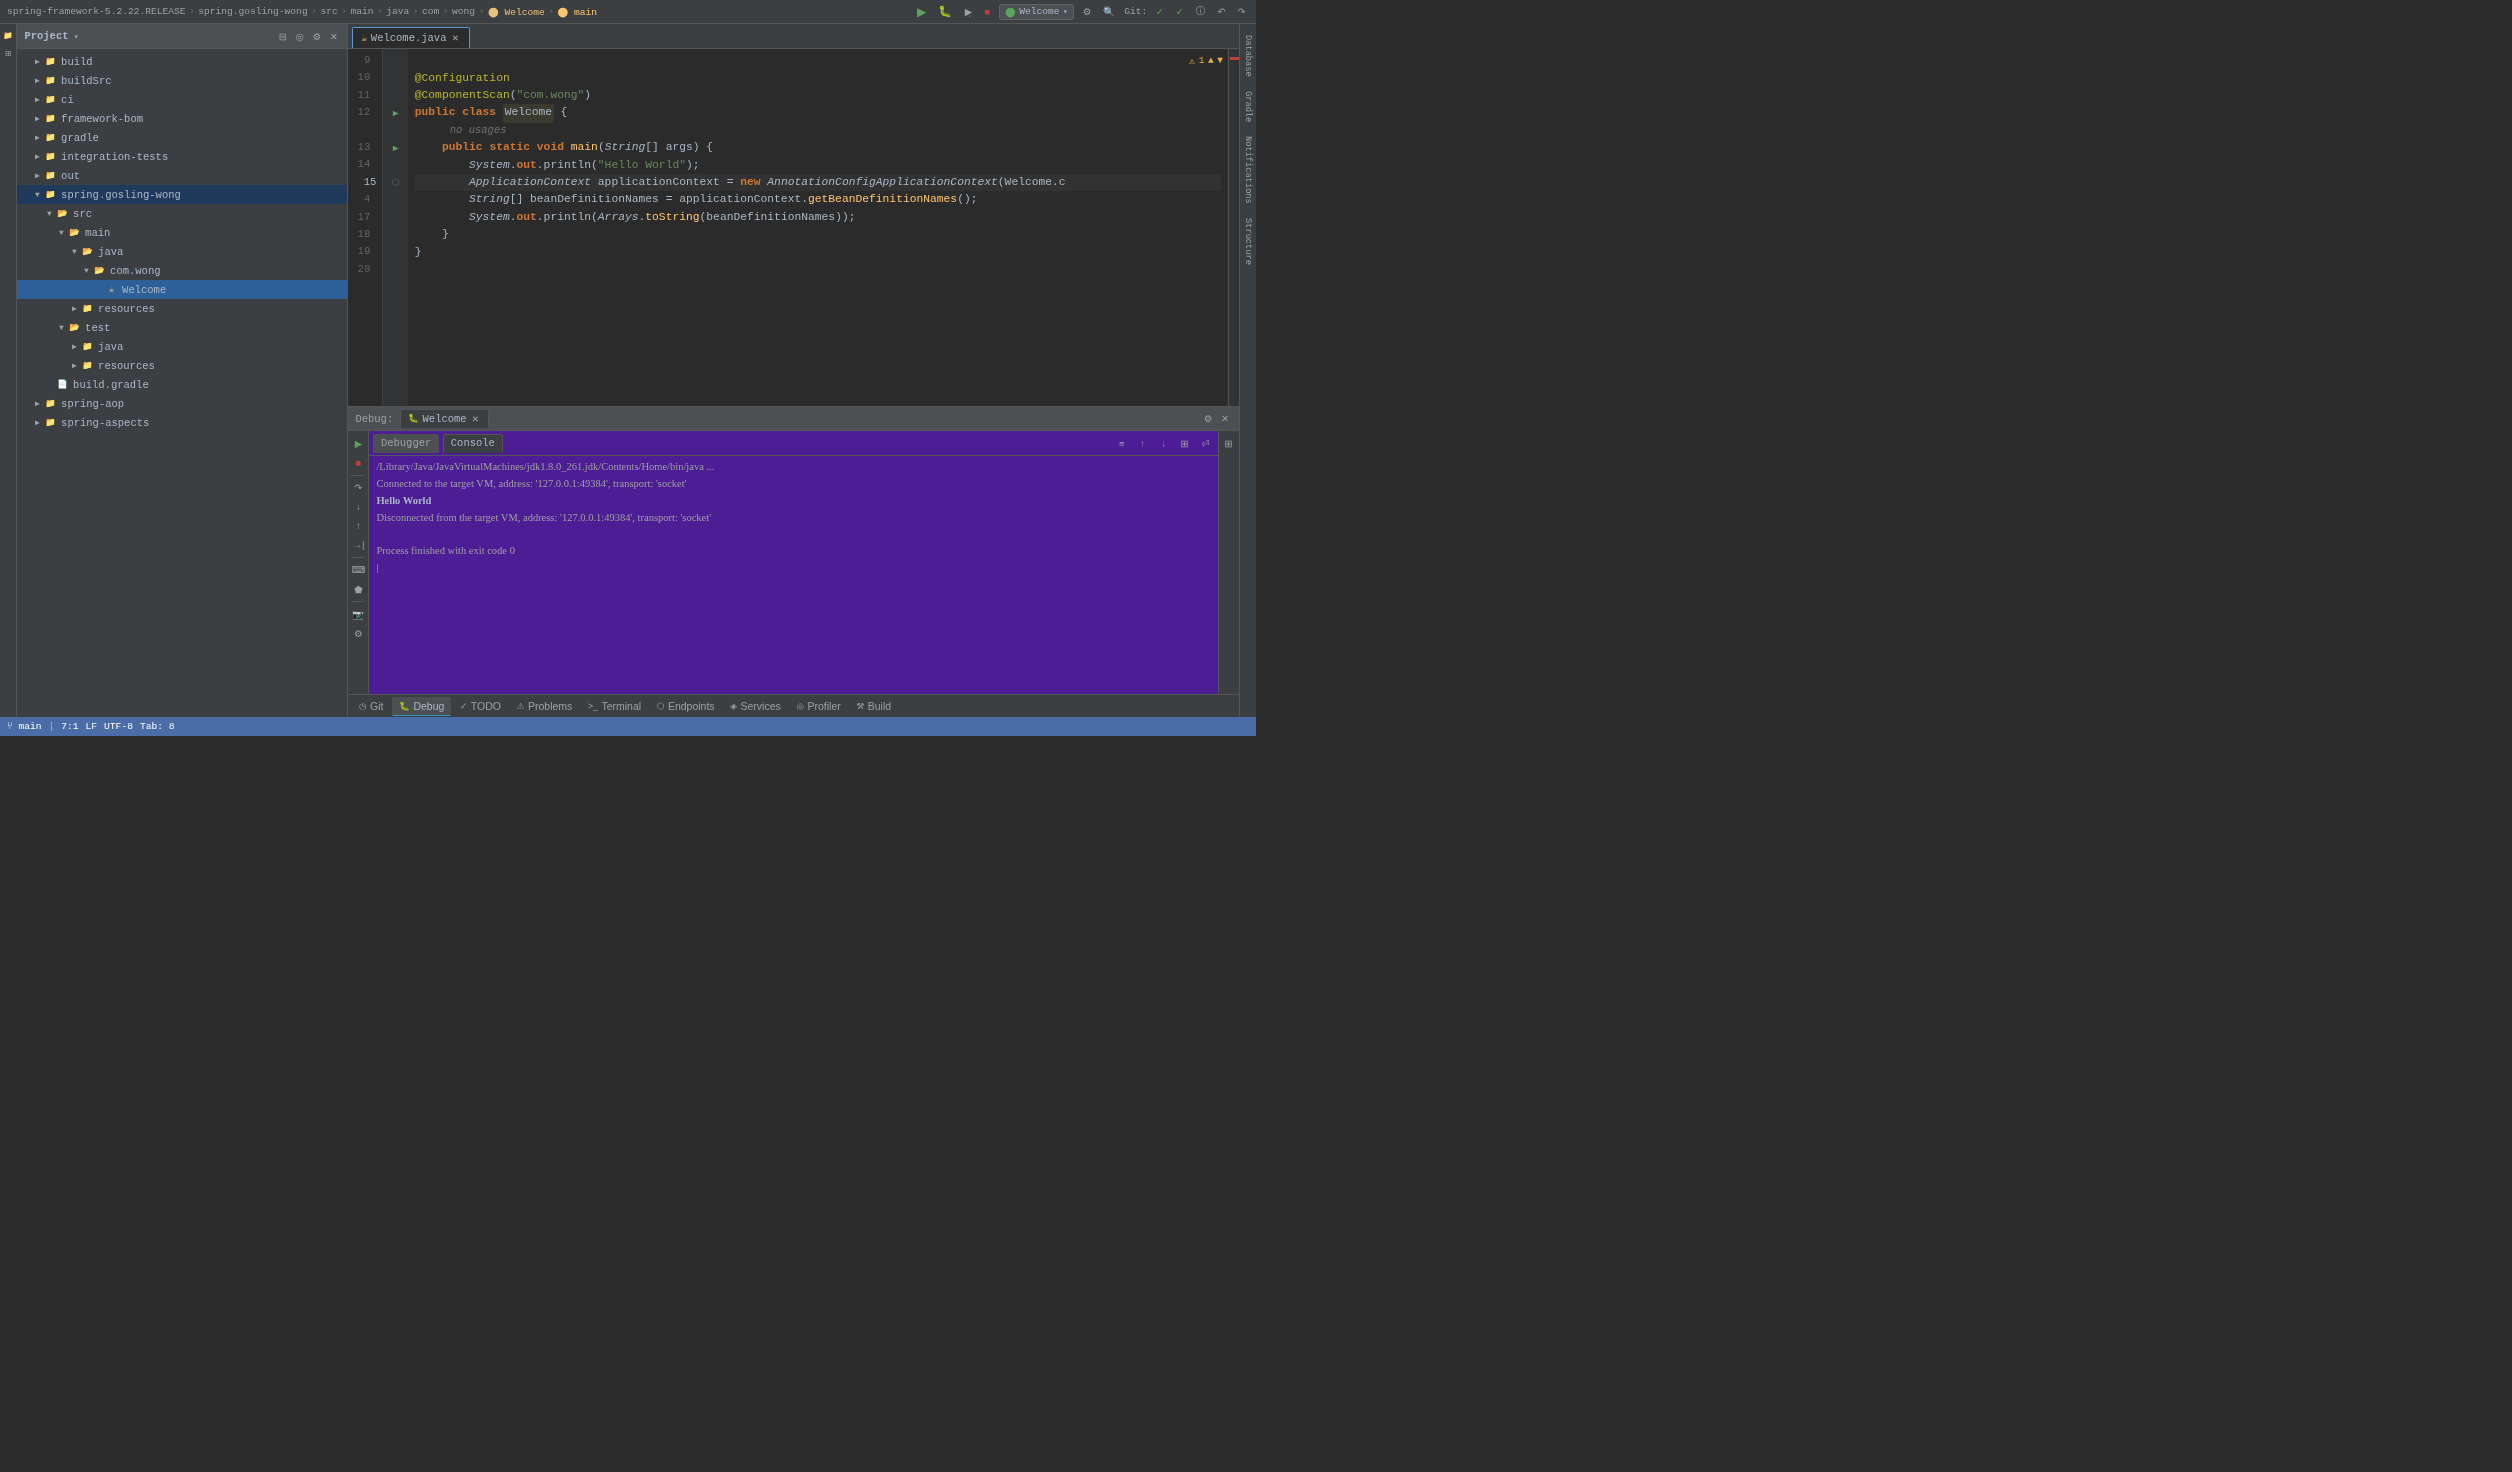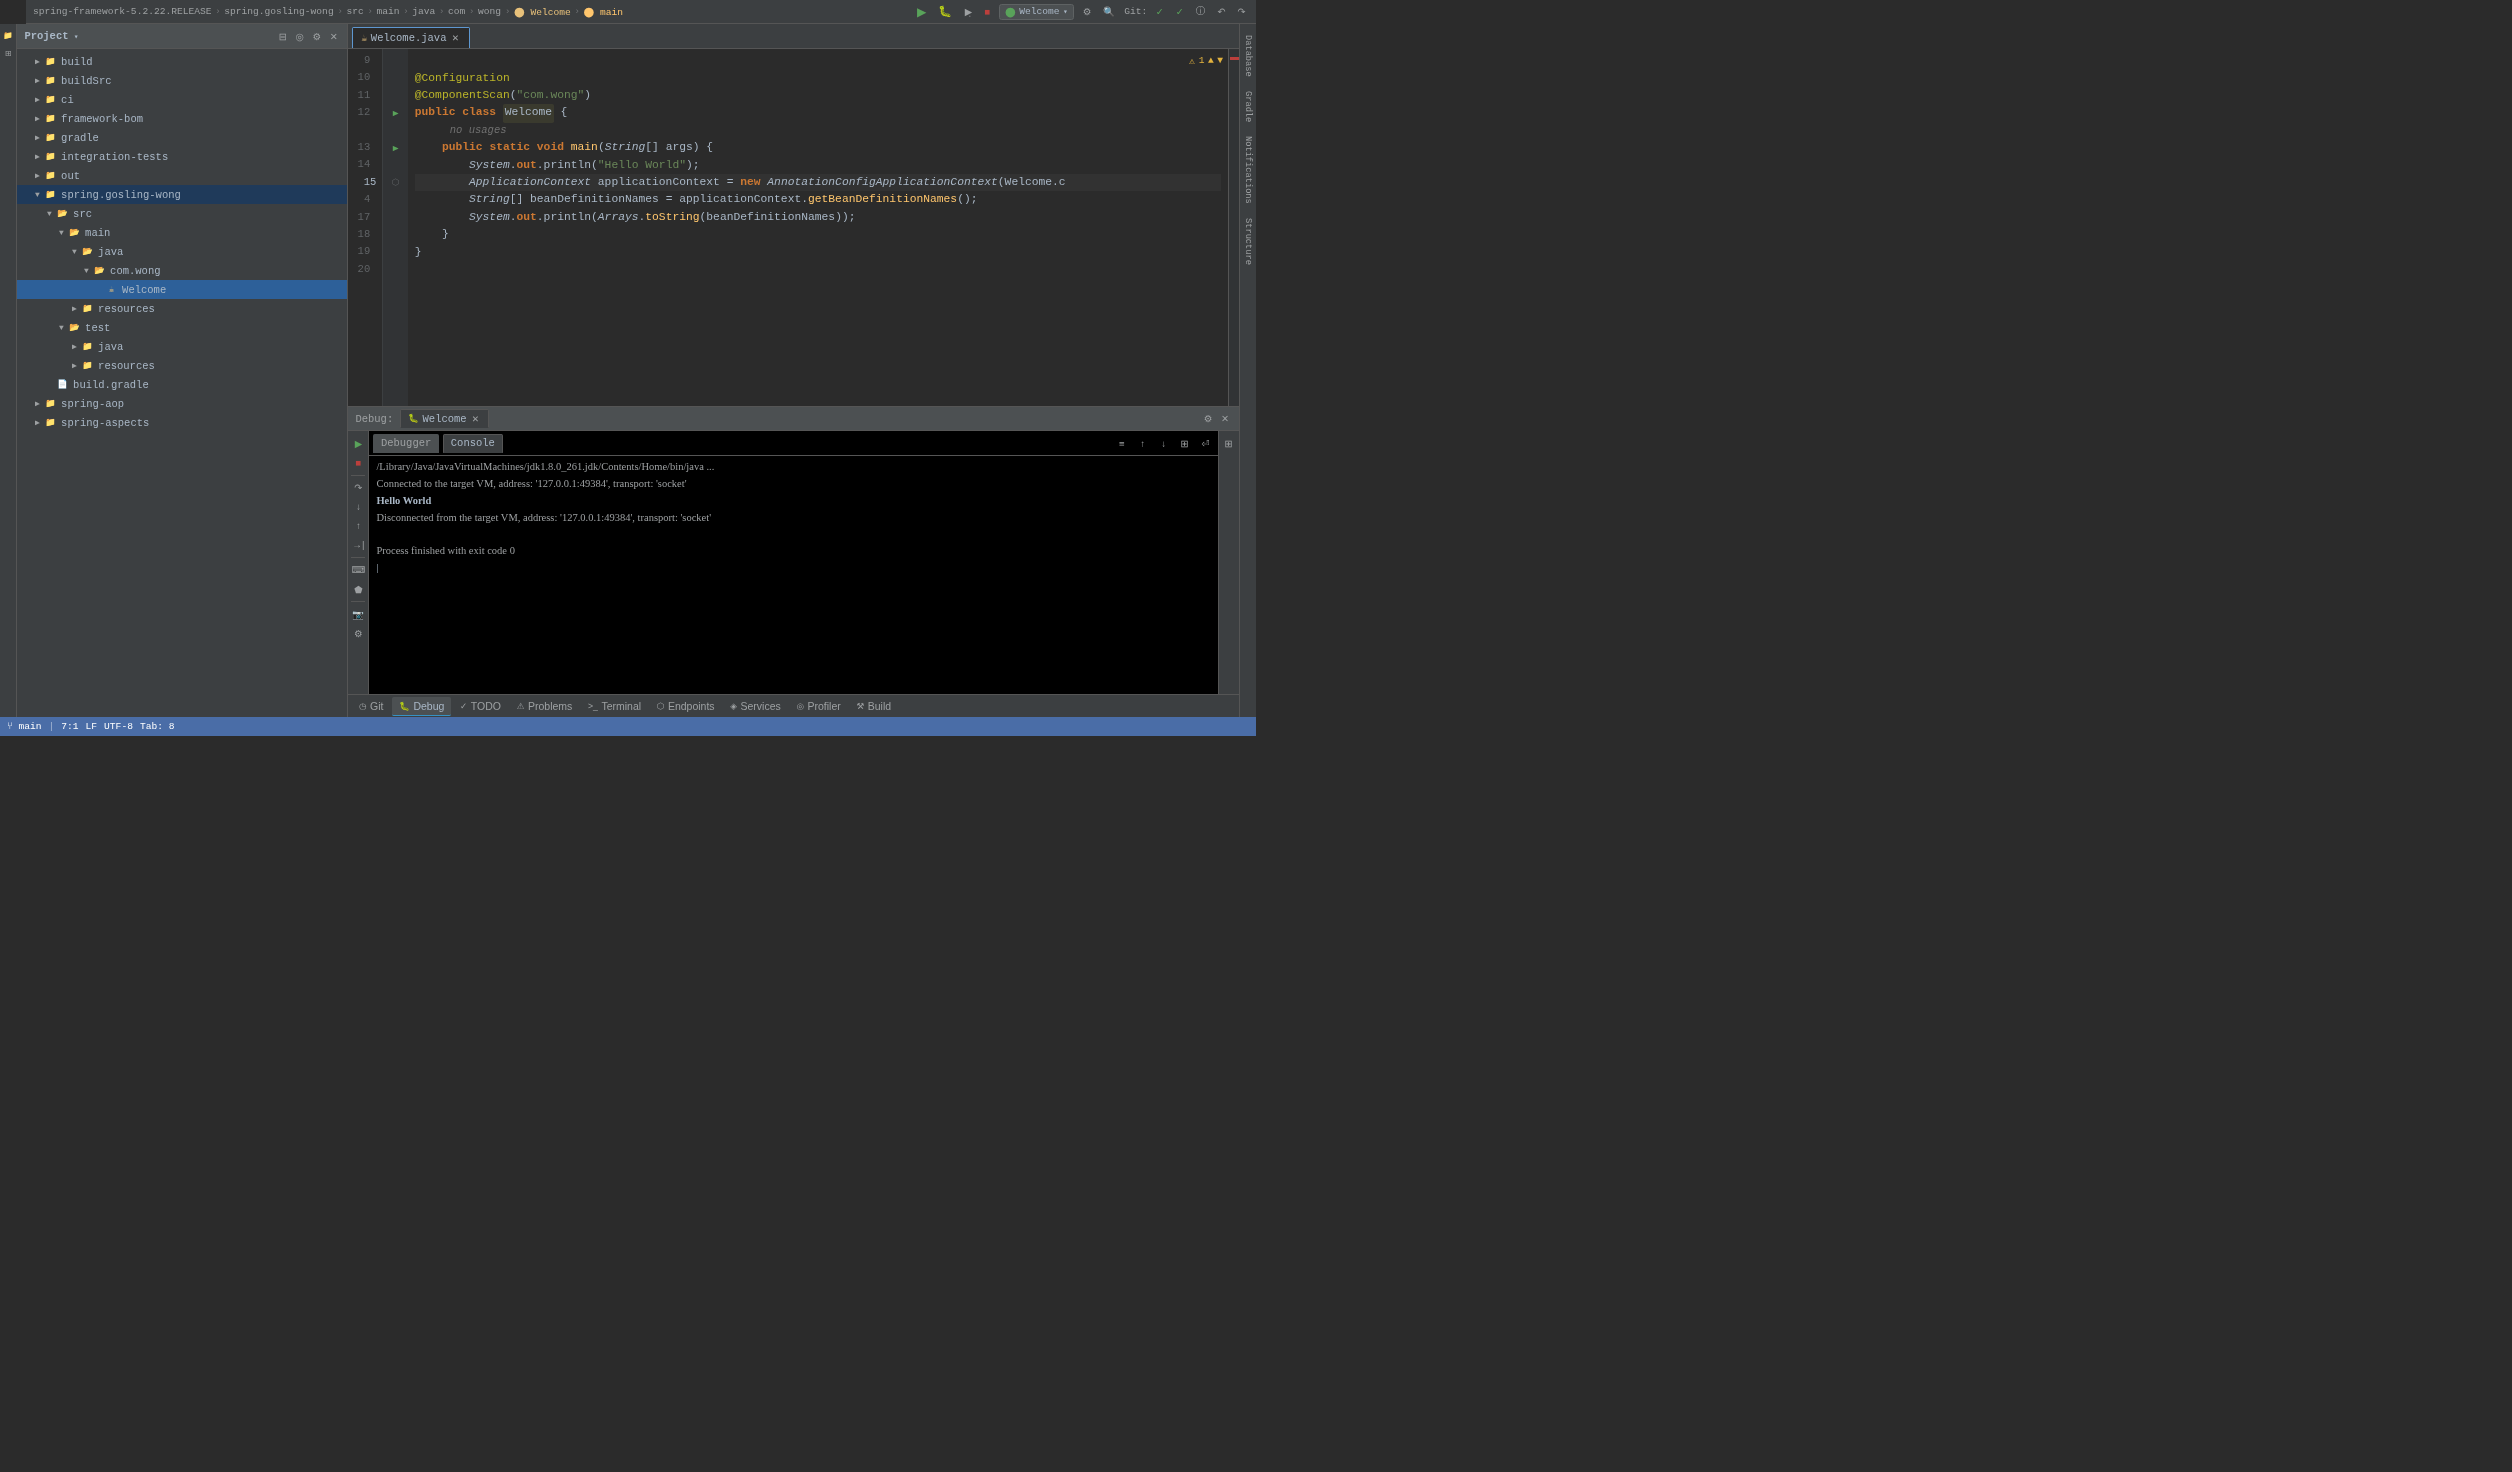--- a/index.html
+++ b/index.html
@@ -20,21 +20,20 @@
       background: #3c3f41;
       height: 24.4px;
       display: flex;
       align-items: center;
       padding: 0 7px;
       border-bottom: 0.9px solid #555;
       flex-shrink: 0;
       gap: 3.5px;
       font-size: 9.6px;
       color: #9da0a2;
-      margin-left: 26px;
     }
     .top-bar-breadcrumb {
       display: flex;
       align-items: center;
       gap: 3.5px;
       flex: 1;
     }
     .breadcrumb-sep { color: #6e7073; }
     .breadcrumb-item { color: #9da0a2; }
     .breadcrumb-item.java-icon { color: #e8c17a; }
@@ -323,21 +322,21 @@
       right: 0;
       width: 8.7px;
       height: 2.6px;
       background: #bc3f3c;
       top: 8.7px;
     }
 
     
     .debug-panel {
       height: 288px;
-      background: #000000;
+      background: #4c1d95;
       border-top: 0.9px solid #555;
       display: flex;
       flex-direction: column;
       flex-shrink: 0;
     }
     .debug-header {
       height: 24.4px;
       background: #4c5052;
       border-bottom: 0.9px solid #555;
       display: flex;

